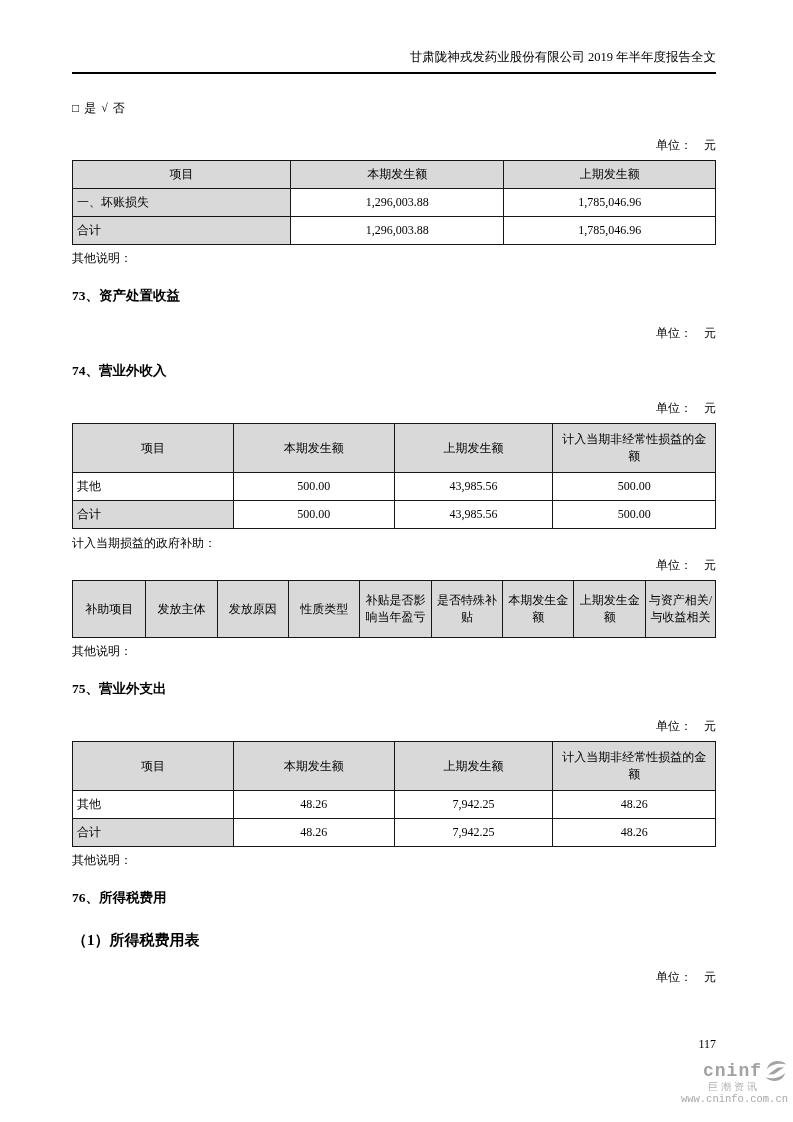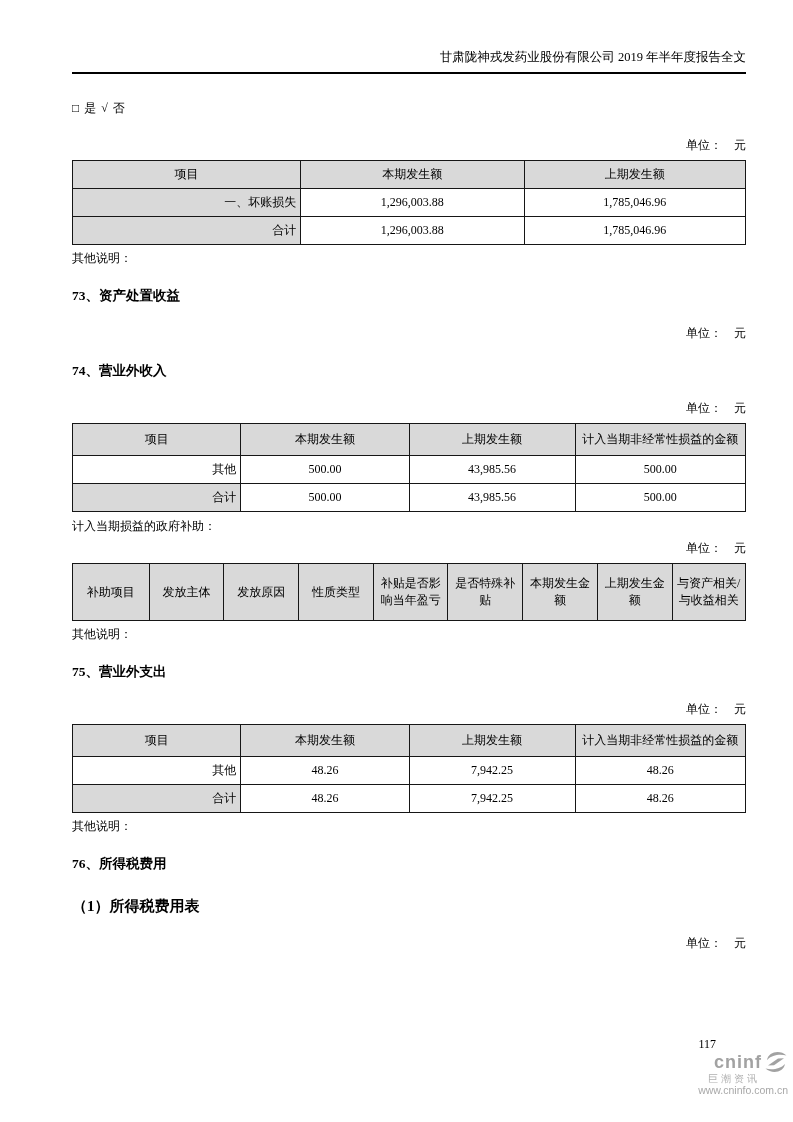--- a/index.html
+++ b/index.html
@@ -1,21 +1,21 @@
 <!DOCTYPE html>
 <html><head>
 <meta charset="utf-8">
 <style>
   * { margin:0; padding:0; box-sizing:border-box; }
   html,body { background:#ffffff; }
   body { font-family:"Liberation Serif","DejaVu Serif",serif; color:#000; }
   .page {
     position:relative; width:793px; height:1122px; margin:0 auto;
     background:#fff; overflow:hidden;
-    padding:48px 47px 0 72px;
+    padding:48px 77px 0 72px;
     font-size:12px; line-height:17px;
   }
   
   .report-title {
     text-align:right; font-size:12.5px; line-height:18px;
     padding-bottom:6px; border-bottom:2px solid #000;
   }
   .yesno { margin-top:26px; letter-spacing:1px; }
   .unit { margin-top:20px; text-align:right; }
   .unit.tight { margin-top:5px; }
@@ -24,31 +24,31 @@
   .tbl th, .tbl td {
     border:1px solid #161616; vertical-align:middle;
     line-height:17px; overflow:hidden;
   }
   .tbl th { background:#d9d9d9; font-weight:normal; text-align:center; padding:5px 3px; }
   .t4 th { padding:7px 3px; }
   .t9 th { padding:11px 2px; }
   .tbl td { padding:5px 4px; }
   .tbl { margin-top:6px; }
   .g { background:#d9d9d9; }
-  .l { text-align:right; }
+  .l { text-align:left; }
   .r { text-align:center; }
   .note { margin-top:5px; }
   .sec-title { margin-top:20px; font-weight:bold; font-size:13.5px; line-height:18px; }
   .sub-title { margin-top:24px; font-weight:bold; font-size:15px; line-height:18px; }
   .gov-label { margin-top:6px; }
   
   .page-number { position:absolute; top:1036px; right:77px; font-size:12px; }
   .logo {
-    position:absolute; right:5px; bottom:25px; text-align:right;
-    color:#a6a6a6; font-family:Liberation Sans, sans-serif;
+    position:absolute; right:5px; bottom:16px; text-align:right;
+    color:#a6a6a6; font-family:Liberation Mono, monospace;
   }
   .logo-brand-row { display:flex; align-items:center; justify-content:flex-end; gap:2px; }
   .logo-brand { font-size:18px; font-weight:bold; letter-spacing:1px; line-height:18px; color:#a2a2a2; }
   .logo-cn { font-size:10px; letter-spacing:3px; line-height:11px; margin-right:28px; color:#b0b0b0; }
   .logo-url { font-size:10.5px; line-height:13px; color:#a8a8a8; }
   .swirl { width:24px; height:22px; display:inline-block; }
 </style>
 </head>
 <body>
 

